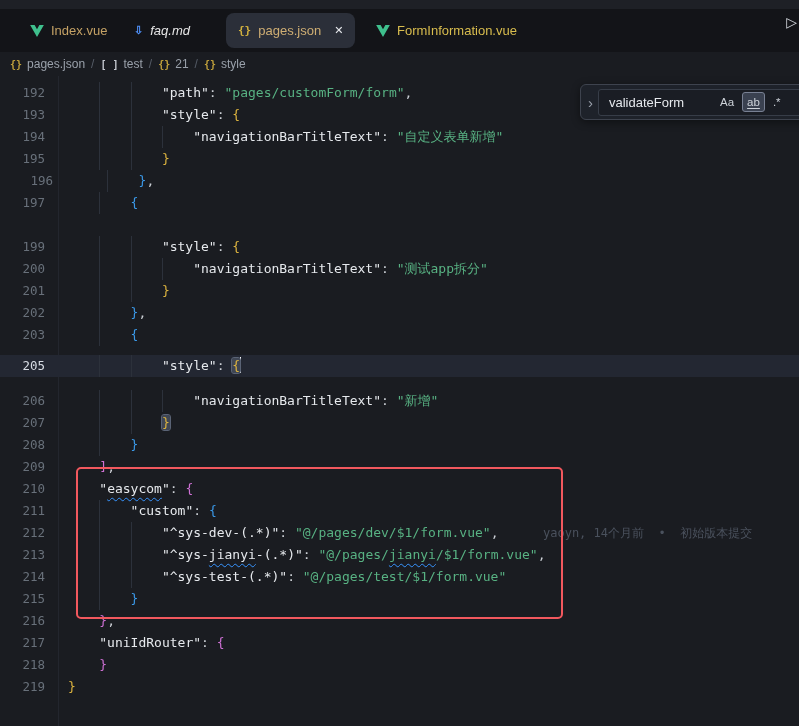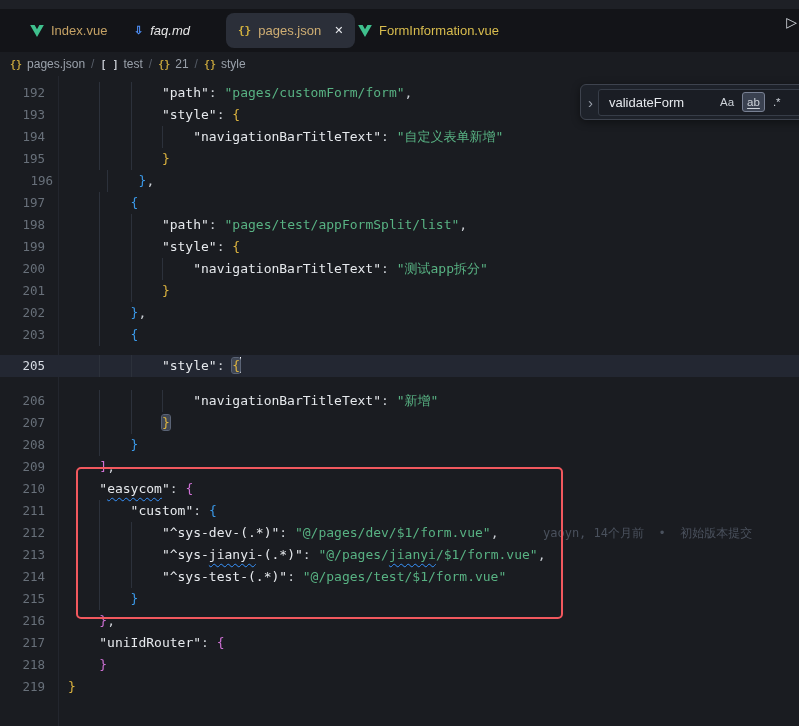--- a/index.html
+++ b/index.html
@@ -84,21 +84,21 @@
       </div>
       <div class="tab" style="left: 122px;">
         <span class="ticon md-ticon">⇩</span>
         <span class="lbl italic" style="color: rgb(230, 230, 230);">faq.md</span>
       </div>
       <div class="tab active" style="left: 226px;">
         <span class="ticon json-ticon">{}</span>
         <span class="lbl" style="color: rgb(207, 174, 115);">pages.json</span>
         <span class="close">✕</span>
       </div>
-      <div class="tab" style="left: 346px;">
+      <div class="tab" style="left: 364px;">
         <span class="ticon">
           <svg width="14" height="12" viewBox="0 0 24 21">
             <path fill="#3fc08d" d="M0 0 L12 21 L24 0 H16.2 L12 7.4 L7.8 0 Z"></path>
           </svg>
         </span>
         <span class="lbl" style="color: rgb(217, 189, 78);">FormInformation.vue</span>
       </div>
     </div>
   <div class="ovf" style="z-index:3;">▷</div>
 
@@ -139,21 +139,20 @@
             <span class="fopt">.*</span>
           </span>
       </div>
     </div>
   <div class="row" style="top: 6px;"><span class="ln">192</span><div class="gd" style="left: 99.3px;"></div><div class="gd" style="left: 130.6px;"></div><span class="codetext" style="left: 161.9px;"><span class="k">"path"</span><span class="p">: </span><span class="s">"pages/customForm/form"</span><span class="p">,</span></span></div>
       <div class="row" style="top: 28px;"><span class="ln">193</span><div class="gd" style="left: 99.3px;"></div><div class="gd" style="left: 130.6px;"></div><span class="codetext" style="left: 161.9px;"><span class="k">"style"</span><span class="p">: </span><span class="g">{</span></span></div>
       <div class="row" style="top: 50px;"><span class="ln">194</span><div class="gd" style="left: 99.3px;"></div><div class="gd" style="left: 130.6px;"></div><div class="gd" style="left: 161.9px;"></div><span class="codetext" style="left: 193.2px;"><span class="k">"navigationBarTitleText"</span><span class="p">: </span><span class="s">"自定义表单新增"</span></span></div>
       <div class="row" style="top: 72px;"><span class="ln">195</span><div class="gd" style="left: 99.3px;"></div><div class="gd" style="left: 130.6px;"></div><span class="codetext" style="left: 161.9px;"><span class="g">}</span></span></div>
       <div class="row" style="top: 94px; margin-left: 8px;"><span class="ln">196</span><div class="gd" style="left: 99.3px;"></div><span class="codetext" style="left: 130.6px;"><span class="b">}</span><span class="p">,</span></span></div>
       <div class="row" style="top: 116px;"><span class="ln">197</span><div class="gd" style="left: 99.3px;"></div><span class="codetext" style="left: 130.6px;"><span class="b">{</span></span></div>
-      <div class="row" style="top: 138px;"><span class="ln">198</span><div class="gd" style="left: 99.3px;"></div><div class="gd" style="left: 130.6px;"></div><span class="codetext" style="left: 161.9px;"><span class="k">"path"</span><span class="p">: </span><span class="s">"pages/test/appFormSplit/list"</span><span class="p">,</span></span></div>
       <div class="row" style="top: 160px;"><span class="ln">199</span><div class="gd" style="left: 99.3px;"></div><div class="gd" style="left: 130.6px;"></div><span class="codetext" style="left: 161.9px;"><span class="k">"style"</span><span class="p">: </span><span class="g">{</span></span></div>
       <div class="row" style="top: 182px;"><span class="ln">200</span><div class="gd" style="left: 99.3px;"></div><div class="gd" style="left: 130.6px;"></div><div class="gd" style="left: 161.9px;"></div><span class="codetext" style="left: 193.2px;"><span class="k">"navigationBarTitleText"</span><span class="p">: </span><span class="s">"测试app拆分"</span></span></div>
       <div class="row" style="top: 204px;"><span class="ln">201</span><div class="gd" style="left: 99.3px;"></div><div class="gd" style="left: 130.6px;"></div><span class="codetext" style="left: 161.9px;"><span class="g">}</span></span></div>
       <div class="row" style="top: 226px;"><span class="ln">202</span><div class="gd" style="left: 99.3px;"></div><span class="codetext" style="left: 130.6px;"><span class="b">}</span><span class="p">,</span></span></div>
       <div class="row" style="top: 248px;"><span class="ln">203</span><div class="gd" style="left: 99.3px;"></div><span class="codetext" style="left: 130.6px;"><span class="b">{</span></span></div>
       <div class="row cur" style="top: 279px;"><span class="ln">205</span><div class="gd" style="left: 99.3px;"></div><div class="gd" style="left: 130.6px;"></div><span class="codetext" style="left: 161.9px;"><span class="k">"style"</span><span class="p">: </span><span class="g box">{</span><span class="cursor"></span></span></div>
       <div class="row" style="top: 314px;"><span class="ln">206</span><div class="gd" style="left: 99.3px;"></div><div class="gd" style="left: 130.6px;"></div><div class="gd" style="left: 161.9px;"></div><span class="codetext" style="left: 193.2px;"><span class="k">"navigationBarTitleText"</span><span class="p">: </span><span class="s">"新增"</span></span></div>
       <div class="row" style="top: 336px;"><span class="ln">207</span><div class="gd" style="left: 99.3px;"></div><div class="gd" style="left: 130.6px;"></div><span class="codetext" style="left: 161.9px;"><span class="g box">}</span></span></div>
       <div class="row" style="top: 358px;"><span class="ln">208</span><div class="gd" style="left: 99.3px;"></div><span class="codetext" style="left: 130.6px;"><span class="b">}</span></span></div>
       <div class="row" style="top: 380px;"><span class="ln">209</span><span class="codetext" style="left: 99.3px;"><span class="m">]</span><span class="p">,</span></span></div>

